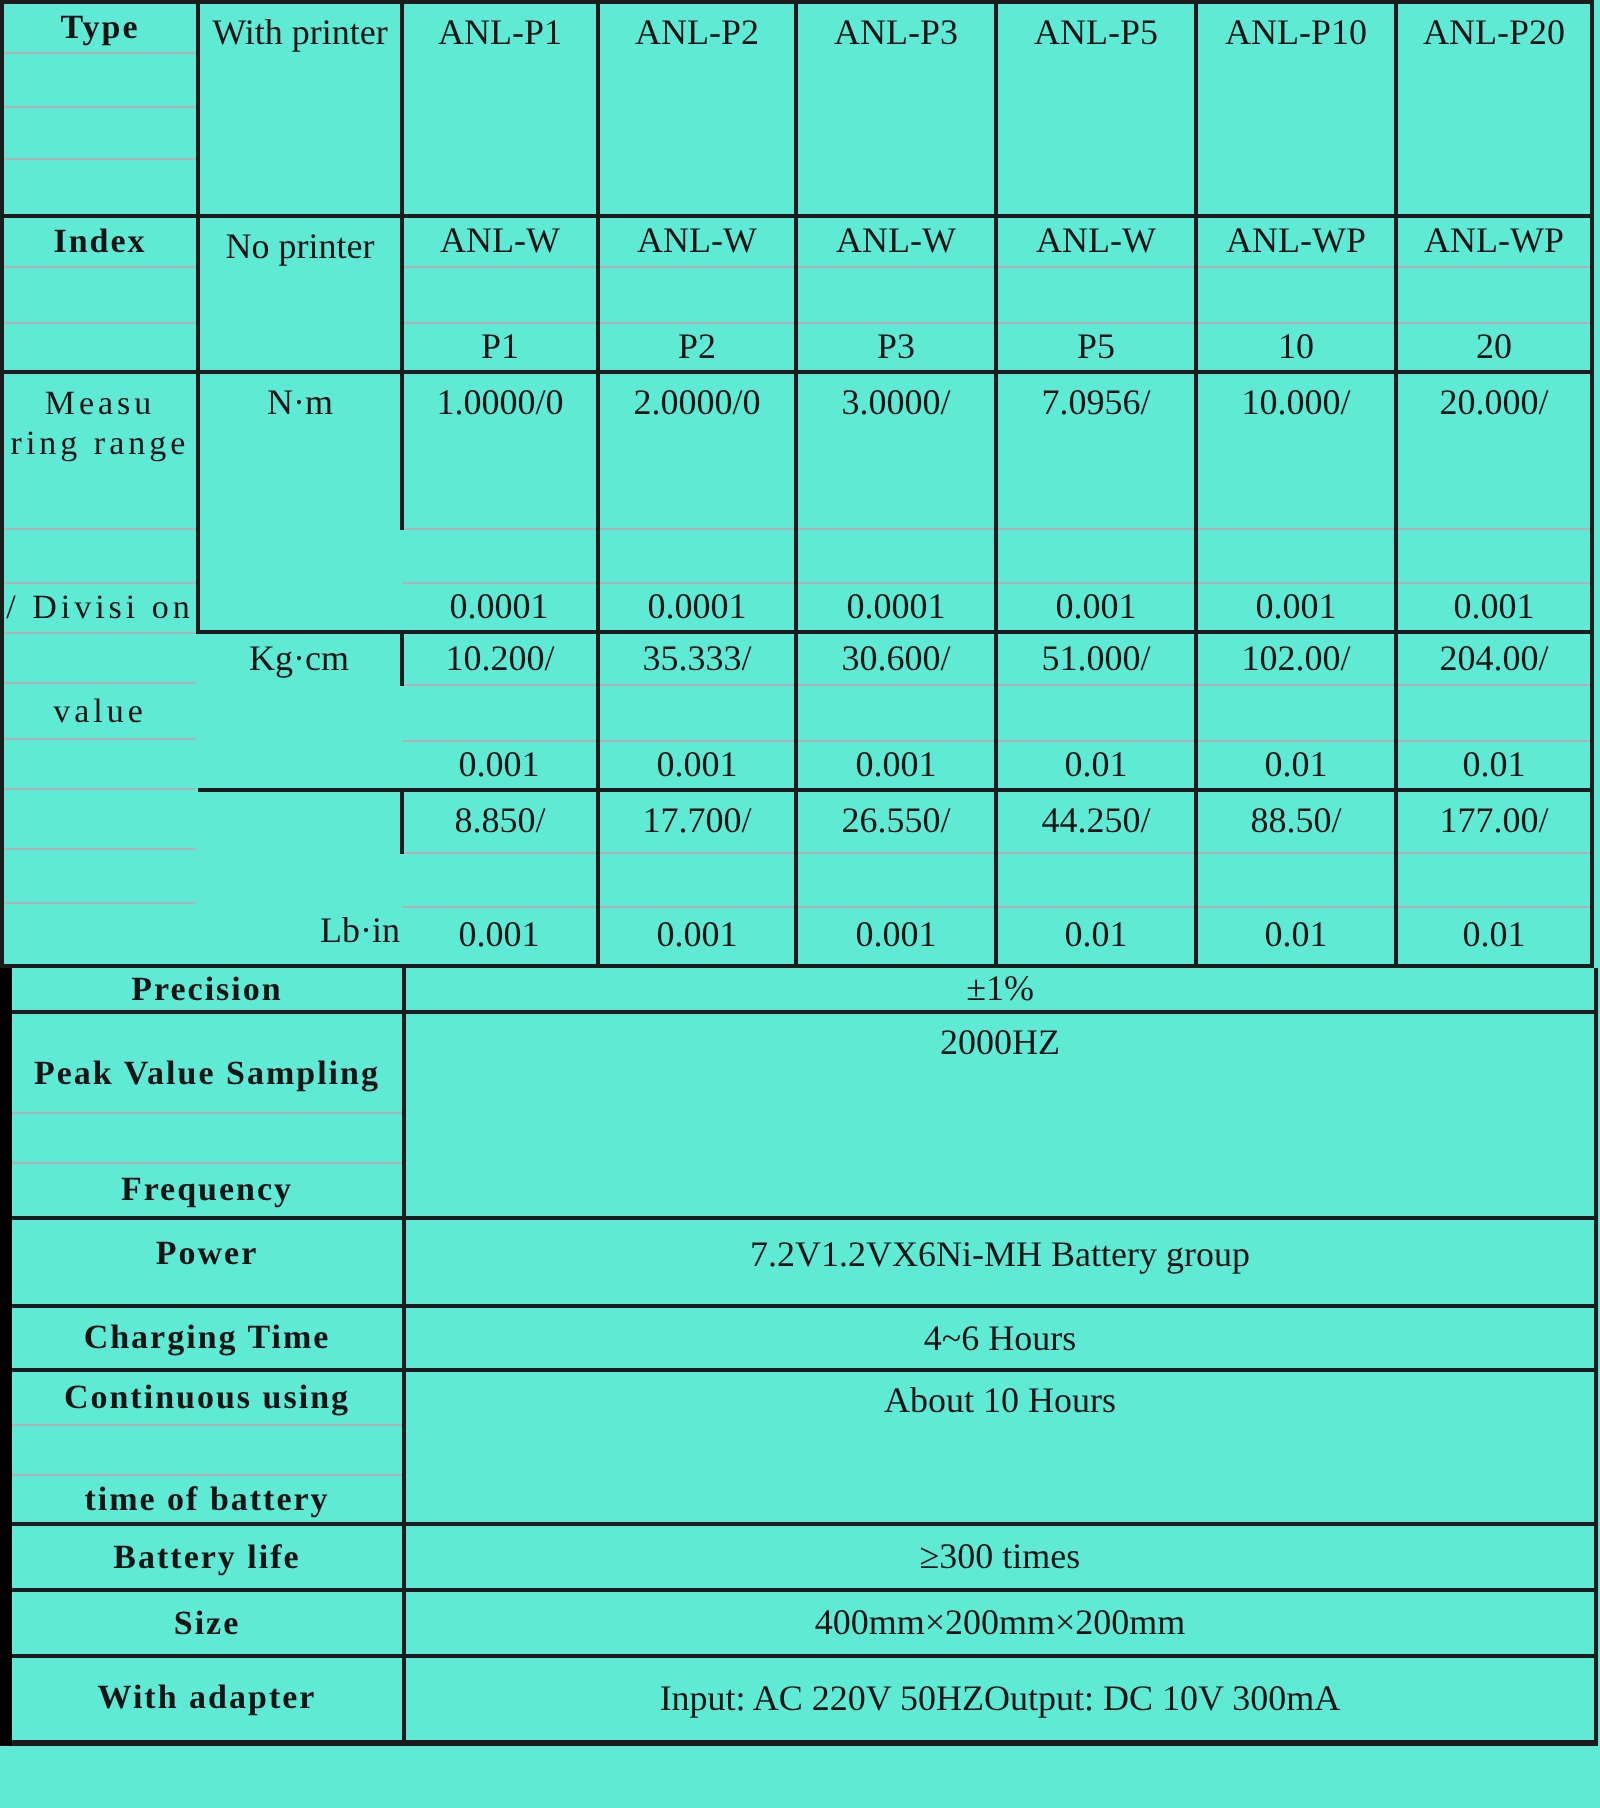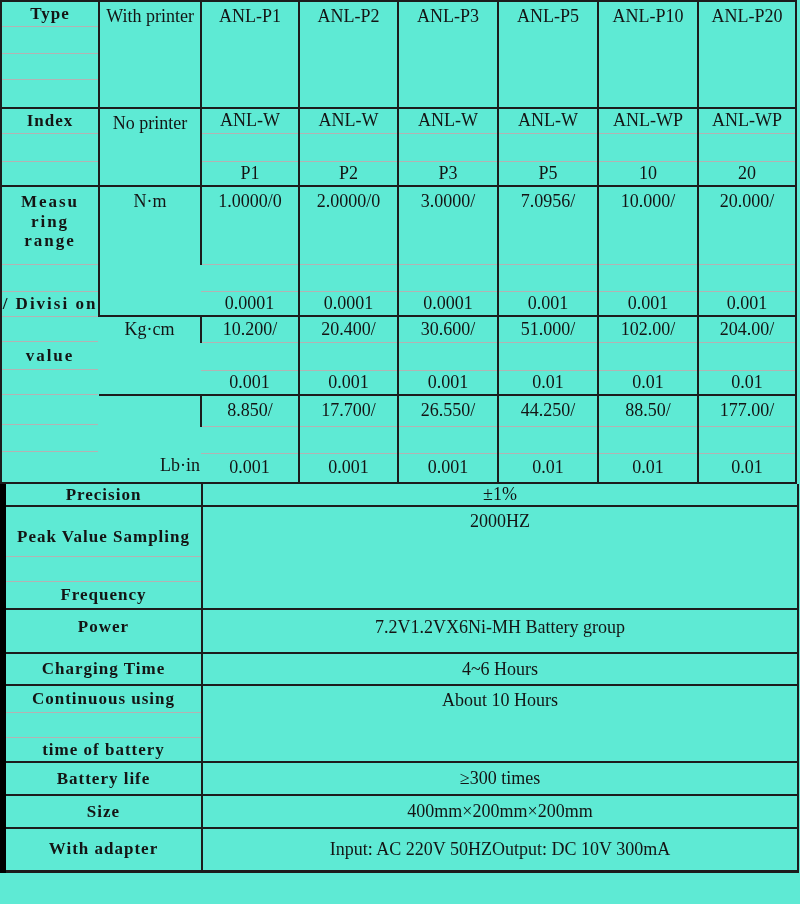--- a/index.html
+++ b/index.html
@@ -32,21 +32,21 @@
   .stack .s{
     box-sizing:border-box;
     display:flex;align-items:center;justify-content:center;
     width:100%;
   }
   .stack .gbl{border-bottom:1px solid #b3b3b3;}
   .stack .top{align-items:flex-start;padding-top:20px;}
   .stack .coltxt{flex-direction:column;justify-content:flex-start;padding-top:5px;align-items:center;}
   .h78{height:78px;} .h27{height:27px;} .h26{height:26px;} .h25{height:25px;}
   .h28{height:28px;} .h30{height:30px;} .h50{height:50px;} .h23{height:23px;}
-  .mlab{font-weight:bold;font-size:17px;letter-spacing:2px;}
+  .mlab{font-weight:normal;font-size:17px;letter-spacing:2px;}
 </style>
 </head>
 <body>
 
 <div class="page">
 
   <table class="spec-top">
     <colgroup>
       <col style="width:98px">
         <col style="width:102px">
@@ -146,21 +146,21 @@
       <td class="bb">0.0001</td>
       <td class="bb">0.0001</td>
       <td class="bb">0.001</td>
       <td class="bb">0.001</td>
       <td class="bb">0.001</td>
     </tr>
 
     <tr style="height:25px">
       <td class="vtop2 bb" rowspan="3">Kg·cm</td>
       <td class="gb">10.200/</td>
-      <td class="gb">20.400/</td>
+      <td class="gb">35.333/</td>
       <td class="gb">30.600/</td>
       <td class="gb">51.000/</td>
       <td class="gb">102.00/</td>
       <td class="gb">204.00/</td>
     </tr>
     <tr style="height:28px">
       <td class="gb"></td>
       <td class="gb"></td>
       <td class="gb"></td>
       <td class="gb"></td>

